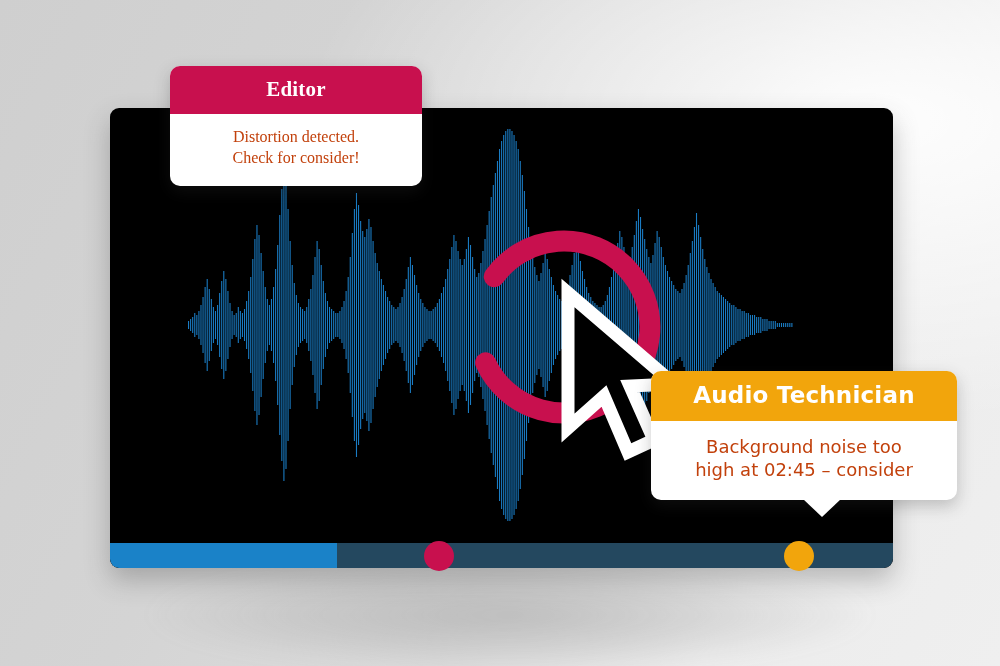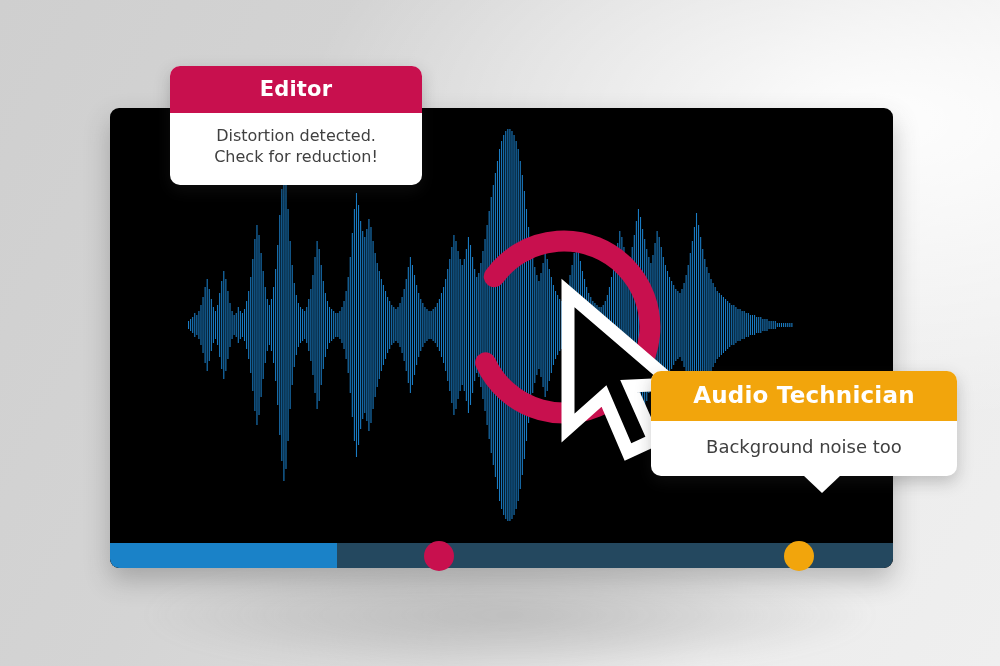--- a/index.html
+++ b/index.html
@@ -138,30 +138,31 @@
   }
   .callout .hdr {
     border-top-left-radius: 10px;
     border-top-right-radius: 10px;
     color: #ffffff;
     font-weight: bold;
     text-align: center;
     letter-spacing: 0.2px;
   }
   .callout .body {
-    color: #404040;
+    color: #c2410c;
     text-align: center;
     line-height: 1.30;
   }
 
   
   #callout-editor {
     left: 170px;
     top: 66px;
     width: 252px;
+    font-family: Liberation Serif, serif;
   }
   #callout-editor .hdr {
     background: #c8104e;
     font-size: 21px;
     padding: 11px 10px 12px 10px;
   }
   #callout-editor .body {
     font-size: 16px;
     padding: 13px 14px 17px 14px;
   }
@@ -517,25 +518,26 @@
     </div>
   </div>
 
   <div class="marker crimson" style="left: 438.86px; background: rgb(200, 16, 78);"></div>
   <div class="marker amber" style="left: 799.04px; background: rgb(242, 165, 12);"></div>
 
   <div class="callout" id="callout-editor">
     <div class="hdr" style="background: rgb(200, 16, 78);">Editor</div>
     <div class="body">
       <div>Distortion detected.</div>
-      <div>Check for reduction!</div>
+      <div>Check for consider!</div>
     </div>
   </div>
 
   <div class="callout" id="callout-tech">
     <div class="hdr" style="background: rgb(242, 165, 12);">Audio Technician</div>
     <div class="body">
       <div>Background noise too</div>
+      <div>high at 02:45 – consider</div>
     </div>
     <div class="tail"></div>
   </div>
 
 </div>
 
 </body></html>

